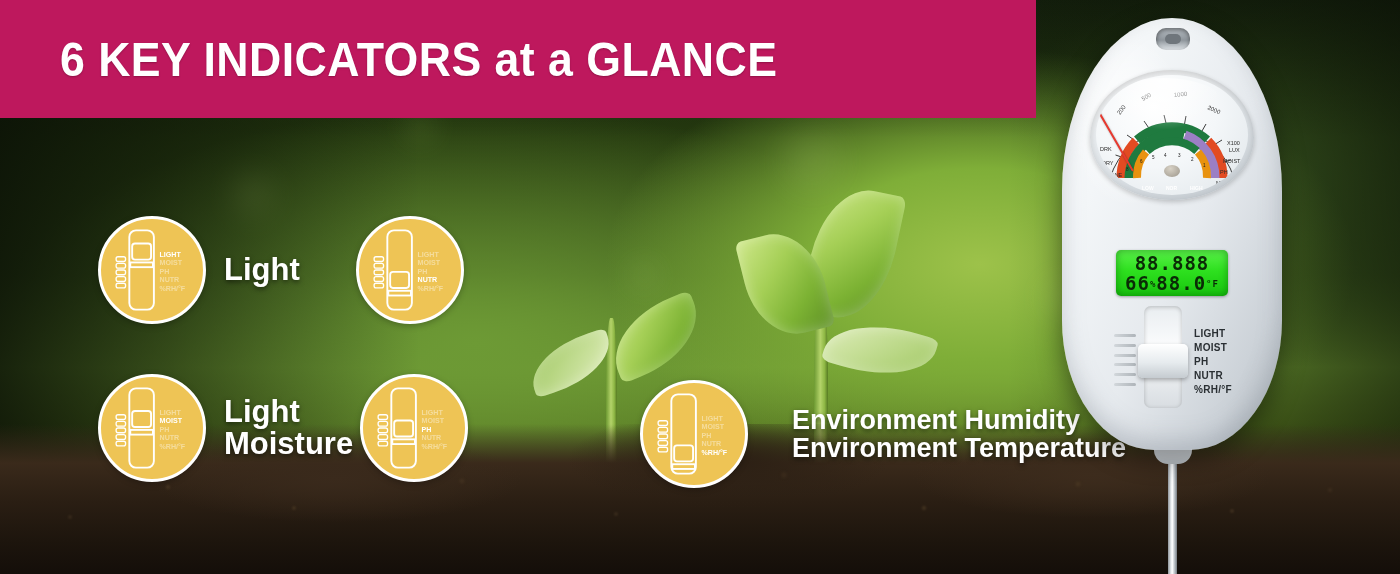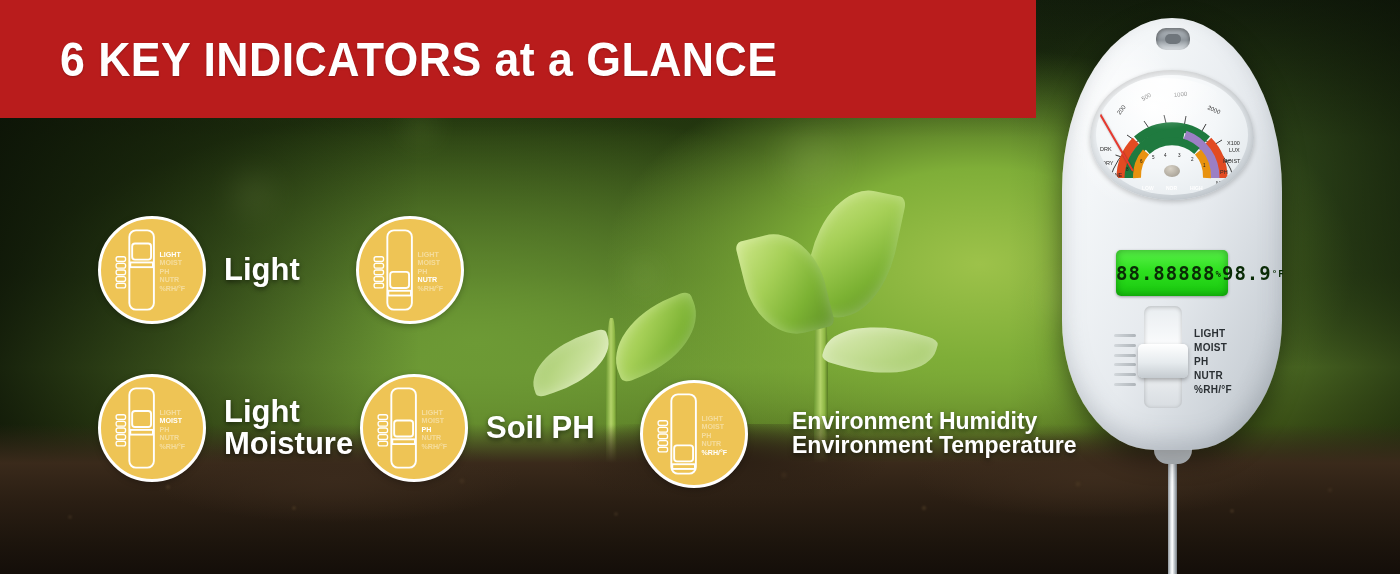--- a/index.html
+++ b/index.html
@@ -53,37 +53,37 @@
       radial-gradient(circle 5px at 66% 56%, #735a39, rgba(0,0,0,0) 60%),
       radial-gradient(circle 6px at 77% 40%, #5b4529, rgba(0,0,0,0) 60%),
       radial-gradient(circle 4px at 88% 58%, #7d6241, rgba(0,0,0,0) 60%),
       radial-gradient(circle 5px at 95% 44%, #54402a, rgba(0,0,0,0) 60%),
       radial-gradient(circle 4px at 5% 62%, #6a5235, rgba(0,0,0,0) 60%);
     filter:blur(1.2px);
   }
 
   
   .header{position:absolute;left:0;top:0;width:1036px;height:118px;
-    background:#b91c1c;display:flex;align-items:center;}
+    background:#be185d;display:flex;align-items:center;}
   .header-title{color:#fff;font-size:48px;font-weight:700;letter-spacing:.5px;
     margin-left:60px;white-space:nowrap;
     font-family:"Liberation Sans Narrow","Liberation Sans",sans-serif;
     transform:scaleX(.93);transform-origin:left center;
     text-shadow:0 1px 2px rgba(0,0,0,.25);}
 
   
   .feature{position:absolute;display:flex;align-items:center;}
   .badge{width:108px;height:108px;border-radius:50%;background:#eec455;
     border:3px solid #ffffff;box-sizing:border-box;position:relative;flex:0 0 auto;
     box-shadow:0 2px 6px rgba(0,0,0,.25);}
   .feature-label{color:#fff;font-size:31px;font-weight:700;line-height:1.04;
     margin-left:18px;white-space:pre-line;
     font-family:"Liberation Sans Narrow","Liberation Sans",sans-serif;
     text-shadow:0 2px 5px rgba(0,0,0,.55);}
-  .feature-label.small{font-size:23px;margin-left:44px;}
+  .feature-label.small{font-size:27px;margin-left:44px;}
 
   
   .glyph{position:absolute;left:0;top:0;width:100%;height:100%;}
 
   
   .plant{position:absolute;}
   .stem{position:absolute;background:linear-gradient(90deg,#6d9a32,#b4d36a 45%,#8fb845 75%,#567a22);
     border-radius:40% 40% 10% 10%;}
   .leaf{position:absolute;border-radius:80% 10% 80% 10%;
     background:linear-gradient(135deg,#cfe88a 0%,#a5cf56 38%,#7cb233 70%,#5d8f24 100%);
@@ -123,21 +123,21 @@
   .needle{position:absolute;left:36px;top:16px;width:2px;height:80px;background:#e8392f;
     transform-origin:50% 100%;transform:rotate(-30deg);border-radius:1px;
     box-shadow:0 0 2px rgba(0,0,0,.3);}
   .needle-hub{position:absolute;left:68px;top:90px;width:16px;height:12px;
     background:radial-gradient(ellipse at 40% 30%,#d8d2c6,#9b958a);border-radius:50%;}
 
   
   .lcd{position:absolute;left:54px;top:232px;width:112px;height:46px;
     background:linear-gradient(180deg,#5bf24a 0%,#2ee01f 45%,#17c60d 100%);
     border-radius:5px;box-shadow:inset 0 0 8px rgba(0,80,0,.5), 0 1px 3px rgba(0,0,0,.35);
-    display:flex;flex-direction:row;align-items:center;}
+    display:flex;flex-direction:column;justify-content:center;align-items:center;}
   .lcd-row{font-family:"DejaVu Sans Mono",monospace;font-weight:700;color:#0a2b06;
     letter-spacing:1px;line-height:1;}
   .lcd-row.top{font-size:19px;}
   .lcd-row.bot{font-size:19px;margin-top:1px;}
   .lcd-sm{font-size:9px;vertical-align:middle;}
 
   
   .switch-well{position:absolute;left:82px;top:288px;width:38px;height:102px;
     background:linear-gradient(180deg,#e9edf0,#fbfcfd 40%,#d8dde1);
     border-radius:7px;box-shadow:inset 0 1px 4px rgba(0,0,0,.22);}
@@ -252,21 +252,20 @@
             <rect x="16" y="54" width="10" height="5" rx="2" fill="none" stroke="#ffffff" stroke-width="1.4"></rect>
             <rect x="16" y="61" width="10" height="5" rx="2" fill="none" stroke="#ffffff" stroke-width="1.4"></rect>
             <rect x="16" y="68" width="10" height="5" rx="2" fill="none" stroke="#ffffff" stroke-width="1.4"></rect>
             <text x="62" y="40" font-family="Liberation Sans, sans-serif" font-size="7.5" font-weight="bold" fill="#ffffff" fill-opacity="0.42">LIGHT</text>
             <text x="62" y="49" font-family="Liberation Sans, sans-serif" font-size="7.5" font-weight="bold" fill="#ffffff" fill-opacity="0.42">MOIST</text>
             <text x="62" y="58" font-family="Liberation Sans, sans-serif" font-size="7.5" font-weight="bold" fill="#ffffff" fill-opacity="1">PH</text>
             <text x="62" y="67" font-family="Liberation Sans, sans-serif" font-size="7.5" font-weight="bold" fill="#ffffff" fill-opacity="0.42">NUTR</text>
             <text x="62" y="76" font-family="Liberation Sans, sans-serif" font-size="7.5" font-weight="bold" fill="#ffffff" fill-opacity="0.42">%RH/°F</text>
           </svg>
         </div>
-        <div class="feature-label">Soil PH</div>
       </div>
       <div class="feature" style="left: 640px; top: 380px;">
         <div class="badge">
           <svg class="glyph" viewBox="0 0 108 108">
             <rect x="30" y="12" width="26" height="84" rx="7" fill="none" stroke="#ffffff" stroke-width="2"></rect>
             <rect x="33" y="66" width="20" height="17" rx="3" fill="none" stroke="#ffffff" stroke-width="2"></rect>
             <rect x="31" y="86" width="24" height="5" fill="none" stroke="#ffffff" stroke-width="2"></rect>
             <rect x="16" y="40" width="10" height="5" rx="2" fill="none" stroke="#ffffff" stroke-width="1.4"></rect>
             <rect x="16" y="47" width="10" height="5" rx="2" fill="none" stroke="#ffffff" stroke-width="1.4"></rect>
             <rect x="16" y="54" width="10" height="5" rx="2" fill="none" stroke="#ffffff" stroke-width="1.4"></rect>
@@ -359,21 +358,21 @@
           </svg>
           <div class="needle"></div>
           <div class="needle-hub"></div>
           <div class="dial-gloss"></div>
         </div>
       </div>
 
       <div class="lcd">
         <div class="lcd-row top">88.888</div>
         <div class="lcd-row bot">
-          <span>88</span><span class="lcd-sm">%</span><span>98.9</span><span class="lcd-sm">°F</span>
+          <span>66</span><span class="lcd-sm">%</span><span>88.0</span><span class="lcd-sm">°F</span>
         </div>
       </div>
 
       <div class="ridges">
         <div class="ridge"></div>
           <div class="ridge"></div>
           <div class="ridge"></div>
         <div class="ridge"></div>
           <div class="ridge"></div>
           <div class="ridge"></div>

